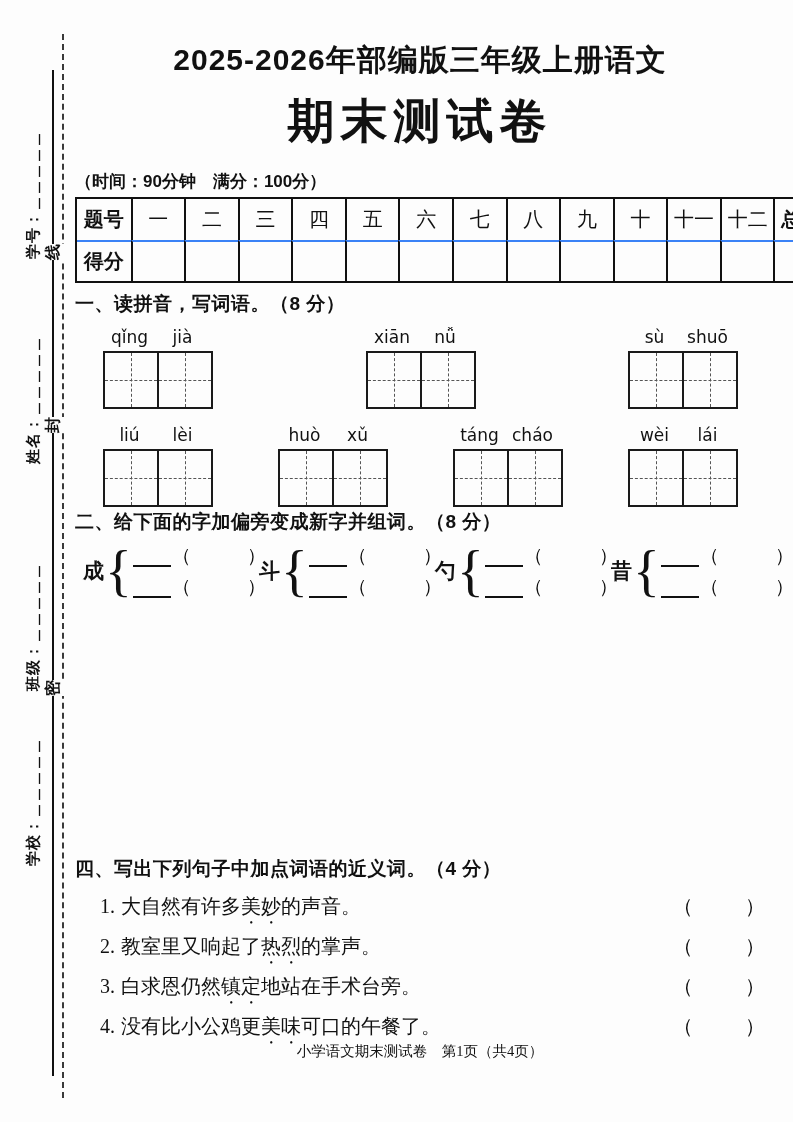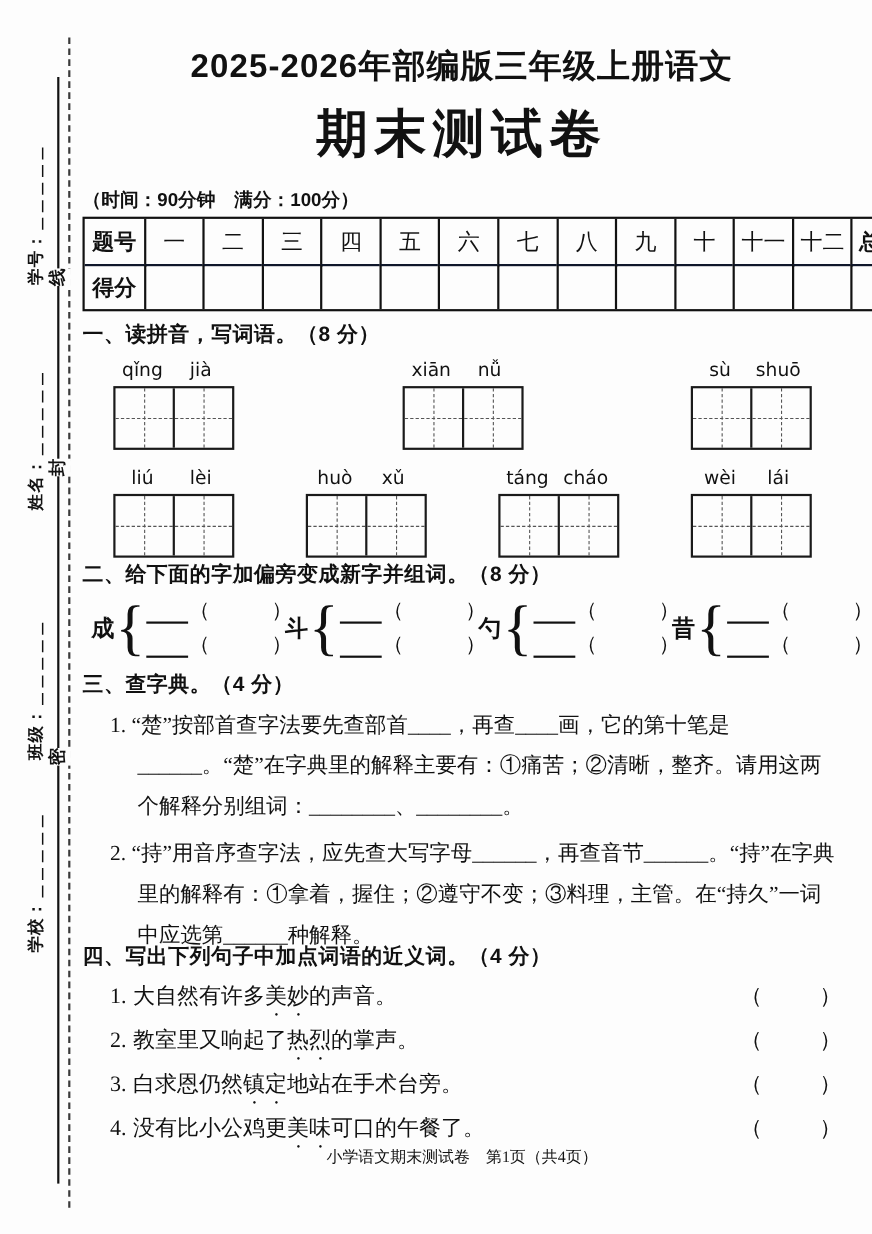--- a/index.html
+++ b/index.html
@@ -20,21 +20,21 @@
         font-size:30px;font-weight:900;font-family:"Liberation Sans",sans-serif;letter-spacing:1px;}
   .title2{position:absolute;left:75px;top:90px;width:690px;text-align:center;
         font-size:47px;font-weight:900;font-family:"Liberation Sans",sans-serif;letter-spacing:6px;}
   .exam-info{position:absolute;left:75px;top:170px;width:665px;
         font-size:17px;font-weight:700;font-family:"Liberation Sans",sans-serif;}
 
   
   .score-table{position:absolute;left:75px;top:197px;width:754px;border:2.5px solid #111;
         display:grid;grid-template-columns:repeat(14,1fr);grid-auto-rows:41px;
         font-family:"Liberation Sans",sans-serif;box-sizing:border-box;}
-  .sc{border-left:2px solid #111;border-top:2px solid #0f172a;display:flex;
+  .sc{border-left:2px solid #111;border-top:2px solid #3b82f6;display:flex;
         align-items:center;justify-content:center;font-size:20px;}
   .sc.col1{border-left:none;} .sc.r1{border-top:none;}
   .sc.lab{font-weight:700;}
 
   
   .sec{position:absolute;left:75px;width:690px;}
   .sec-h{font-size:19px;font-weight:800;font-family:"Liberation Sans",sans-serif;letter-spacing:.5px;}
 
   
   .pw-row{display:flex;justify-content:space-between;padding-left:28px;padding-right:27px;margin-top:10px;}
@@ -315,25 +315,20 @@
               <span class="blank"></span>
               <span>（</span>
               <span class="pgap"></span>
               <span>）</span>
             </span>
         </span>
       </div>
     </div>
   </div>
 
-  <div class="sec" style="top:609px">
-    <div class="sec-h">三、查字典。（4 分）</div>
-    <div class="dict-item">1. “楚”按部首查字法要先查部首____，再查____画，它的第十笔是______。“楚”在字典里的解释主要有：①痛苦；②清晰，整齐。请用这两个解释分别组词：________、________。</div>
-    <div class="dict-item">2. “持”用音序查字法，应先查大写字母______，再查音节______。“持”在字典里的解释有：①拿着，握住；②遵守不变；③料理，主管。在“持久”一词中应选第______种解释。</div>
-  </div>
 
   <div class="sec" style="top:856px">
     <div class="sec-h">四、写出下列句子中加点词语的近义词。（4 分）</div>
 
     <div class="s4item" style="margin-top:6px">
       <span class="s4text"><span class="s4num">1.</span><span>大自然有许多</span><span class="em">美妙</span><span>的声音。</span></span>
       <span class="s4ans"><span>（</span><span class="agap"></span><span>）</span></span>
     </div>
     <div class="s4item">
       <span class="s4text"><span class="s4num">2.</span><span>教室里又响起了</span><span class="em">热烈</span><span>的掌声。</span></span>

